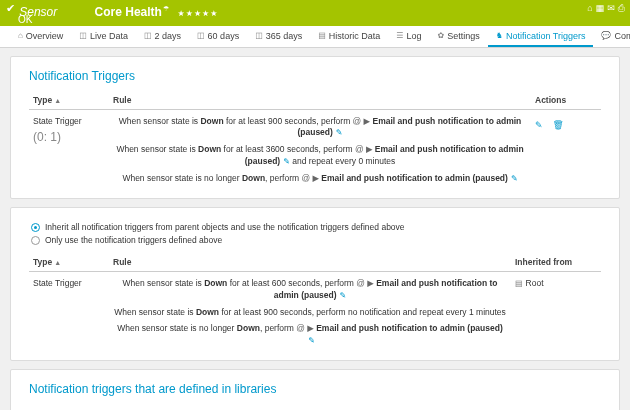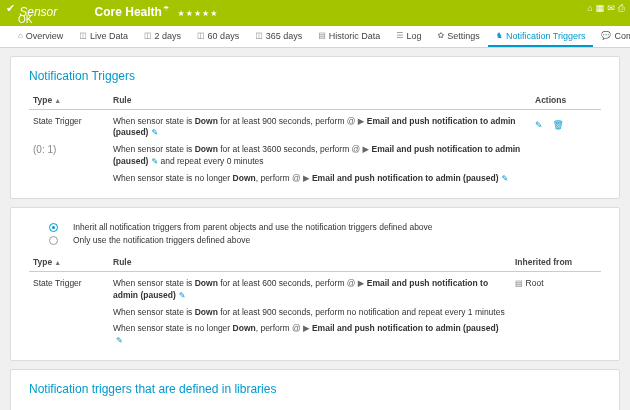--- a/index.html
+++ b/index.html
@@ -127,43 +127,43 @@
   table.nt tbody td {
     padding: 6px 4px 4px 4px;
     vertical-align: top;
     color: #333;
   }
   .sortcaret { color: #777; font-size: 7px; margin-left: 2px; }
   .col-type { width: 80px; }
   .col-actions { width: 70px; margin-top: 40px; }
   .col-inherit { width: 90px; }
 
-  .type-sub { color: #888; font-size: 10px; margin-top: 18px; }
-
-  .rule-line { margin-bottom: 5px; line-height: 1.35; }
+  .type-sub { color: #888; font-size: 12px; margin-top: 4px; }
+
+  .rule-line { margin-bottom: 5px; line-height: 1.35; text-align: center; }
   .rule-line:last-child { margin-bottom: 0; }
   .b { font-weight: bold; }
   .at { color: #666; }
   .editicon {
     display: inline-block;
     margin-left: 3px;
     color: #0099cc;
     font-size: 8px;
   }
 
   .act-icons { display: flex; gap: 10px; padding-top: 4px; }
   .act-icons span { font-size: 9px; }
   .pencil { color: #0099cc; }
   .trash { color: #0099cc; }
 
   .radio-row {
     display: flex;
     align-items: center;
-    gap: 15px;
-    margin: 3px 0 3px 20px;
+    gap: 5px;
+    margin: 3px 0 3px 2px;
     font-size: 8.5px;
     color: #333;
   }
   .radio {
     width: 9px; height: 9px;
     border-radius: 50%;
     border: 1px solid #999;
     background: #fff;
     display: inline-block;
     position: relative;

